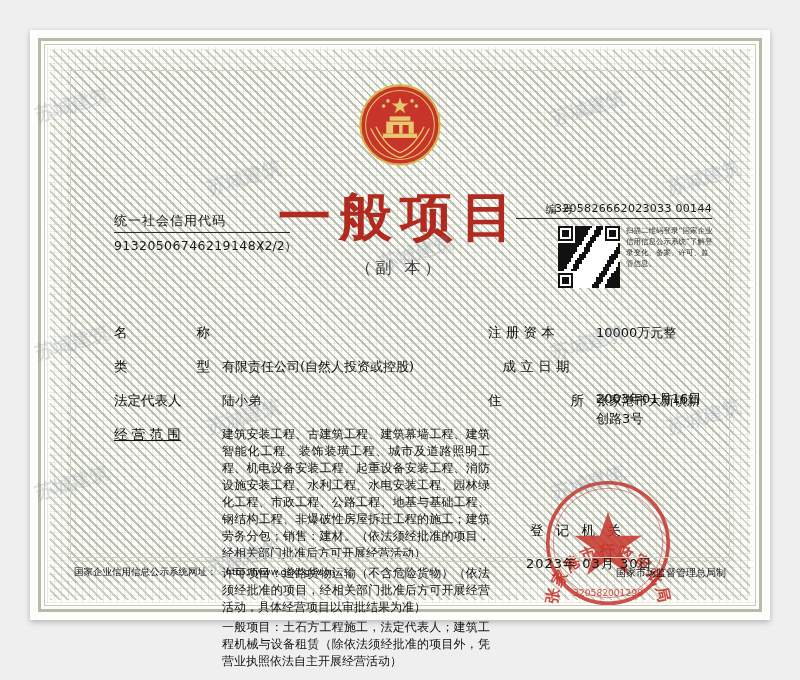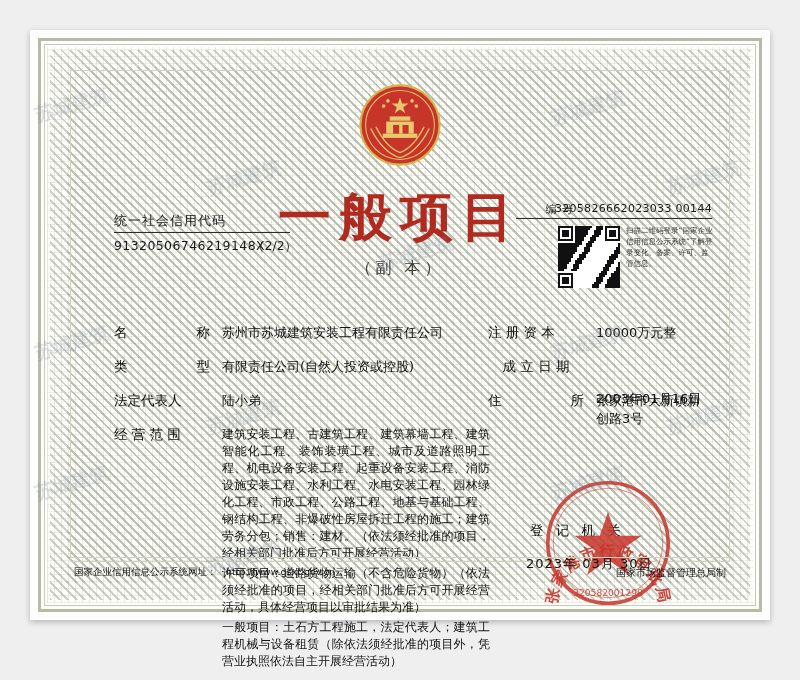--- a/index.html
+++ b/index.html
@@ -634,38 +634,37 @@
     </div>
     <div class="qr-note">扫描二维码登录“国家企业信用信息公示系统”了解登录变化、备案、许可、监管信息。</div>
 
     <div class="fields">
 
       <div class="row" style="top:0;position:absolute;left:0;right:0;">
         <div class="lbl">
           <span>名</span>
           <span>称</span>
         </div>
-        <div class="val">苏州市苏城建筑安装工程有限责任公司</div>
       </div>
 
       <div class="row" style="top:34px;position:absolute;left:0;right:0;">
         <div class="lbl">
           <span>类</span>
           <span>型</span>
         </div>
         <div class="val">有限责任公司(自然人投资或控股)</div>
       </div>
 
       <div class="row" style="top:68px;position:absolute;left:0;right:0;">
         <div class="lbl" style="letter-spacing:0;display:block;">法定代表人</div>
         <div class="val">陆小弟</div>
       </div>
 
       <div class="row" style="top:102px;position:absolute;left:0;right:0;height:150px;">
-        <div class="scope-label" style="letter-spacing:0;display:block;">经 营 范 围</div>
+        <div class="scope-label" style="letter-spacing:0;display:block;text-decoration:underline;">经 营 范 围</div>
         <div class="scope-text">
           <p>建筑安装工程、古建筑工程、建筑幕墙工程、建筑智能化工程、装饰装璜工程、城市及道路照明工程、机电设备安装工程、起重设备安装工程、消防设施安装工程、水利工程、水电安装工程、园林绿化工程、市政工程、公路工程、地基与基础工程、钢结构工程、非爆破性房屋拆迁工程的施工；建筑劳务分包；销售：建材。（依法须经批准的项目，经相关部门批准后方可开展经营活动）</p>
           <p>许可项目：道路货物运输（不含危险货物）（依法须经批准的项目，经相关部门批准后方可开展经营活动，具体经营项目以审批结果为准）</p>
           <p>一般项目：土石方工程施工，法定代表人；建筑工程机械与设备租赁（除依法须经批准的项目外，凭营业执照依法自主开展经营活动）</p>
         </div>
       </div>
 
       <div class="right-col">
         <div style="position:absolute;top:0;left:0;right:0;">
           <div class="rlbl" style="left:0;letter-spacing:0;display:block;">注 册 资 本</div>

